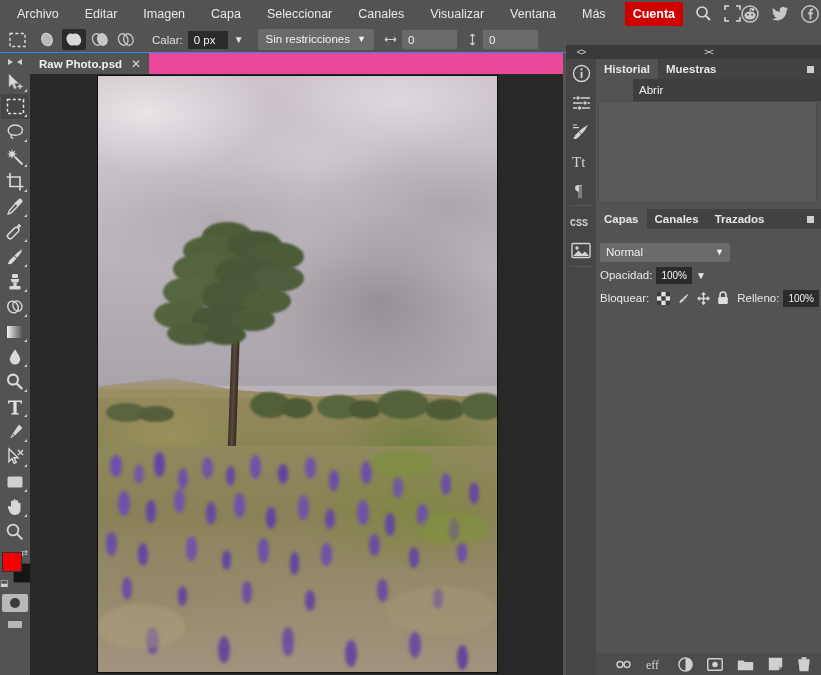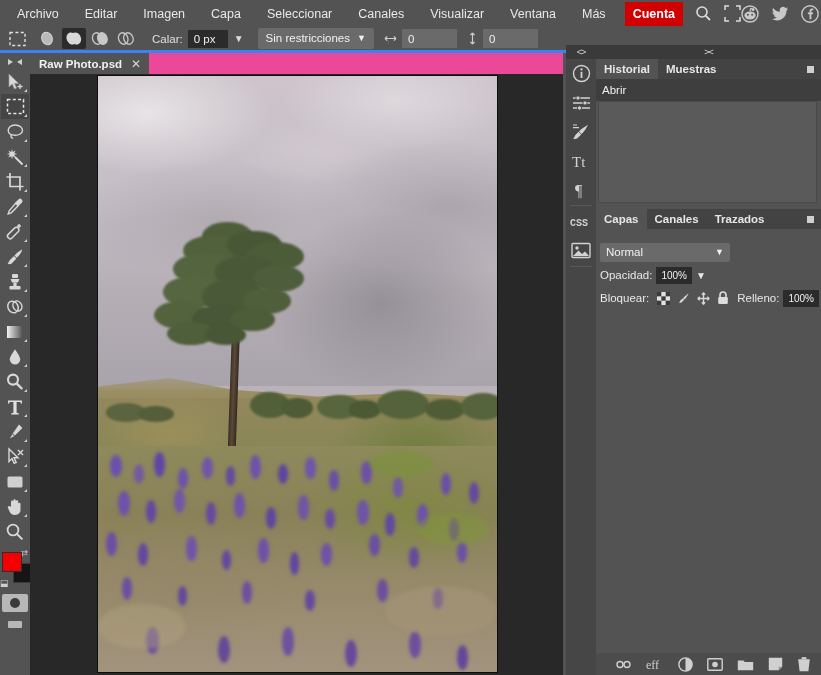--- a/index.html
+++ b/index.html
@@ -28,21 +28,21 @@
     margin-left: 2px;
   }
   .menu-icons { display: flex; align-items: center; gap: 12px; margin-left: 12px; }
   .mi-ico { width: 17px; height: 17px; display: inline-block; position: relative; }
   .social { margin-left: auto; display: flex; align-items: center; gap: 13px; padding-right: 12px; }
 
   
   .optionsbar {
     position: absolute; left: 0; top: 27px; width: 821px; height: 26px;
     background: #535353; display: flex; align-items: center; padding-left: 6px;
-    border-bottom: 3px solid #3b82f6;
+    border-bottom: 1px solid #3b82f6;
   }
   .opt-tool-ico {
     width: 22px; height: 22px; margin-right: 4px; display: flex;
     align-items: center; justify-content: center;
   }
   .sel-modes { display: flex; align-items: center; gap: 2px; margin-left: 4px; }
   .sel-mode {
     width: 24px; height: 21px; display: flex; align-items: center; justify-content: center;
     border-radius: 2px;
   }
@@ -170,21 +170,21 @@
   .rightpanel { position: absolute; left: 596px; top: 45px; width: 225px; height: 630px; background: #535353; }
   .panel-collapse { width: 225px; height: 14px; background: #3a3a3a; display:flex; align-items:center; justify-content:center; font-size: 9px; color:#d8d8d8; letter-spacing:-1px;}
   .panel-tabs { display: flex; align-items: stretch; background: #434343; height: 20px; position: relative; }
   .ptab {
     font-size: 11.5px; color: #e6e6e6; font-weight: bold; padding: 3px 8px;
     display: flex; align-items: center; line-height: 13px;
   }
   .ptab.active { background: #535353; text-align: center; }
   .pmenu { position: absolute; right: 7px; top: 7px; width: 7px; height: 7px; background: #cfcfcf; }
 
-  .history-list { background: #3e3e3e; }
+  .history-list { background: #3e3e3e; margin-left: 37px; }
   .hist-item { font-size: 11.5px; color: #f0f0f0; padding: 4px 6px; line-height: 14px; }
   .hist-body { background: #5a5a5a; height: 102px; margin: 0 4px 0 2px; border: 1px solid #4a4a4a; }
 
   .layers-head { margin-top: 6px; }
   .blendrow { padding: 13px 6px 2px 4px; }
   .blend-select {
     background: #6a6a6a; color: #f0f0f0; font-size: 11.5px; height: 19px;
     width: 130px; display: inline-flex; align-items: center; padding: 0 6px;
     justify-content: space-between; border-radius: 2px;
   }

